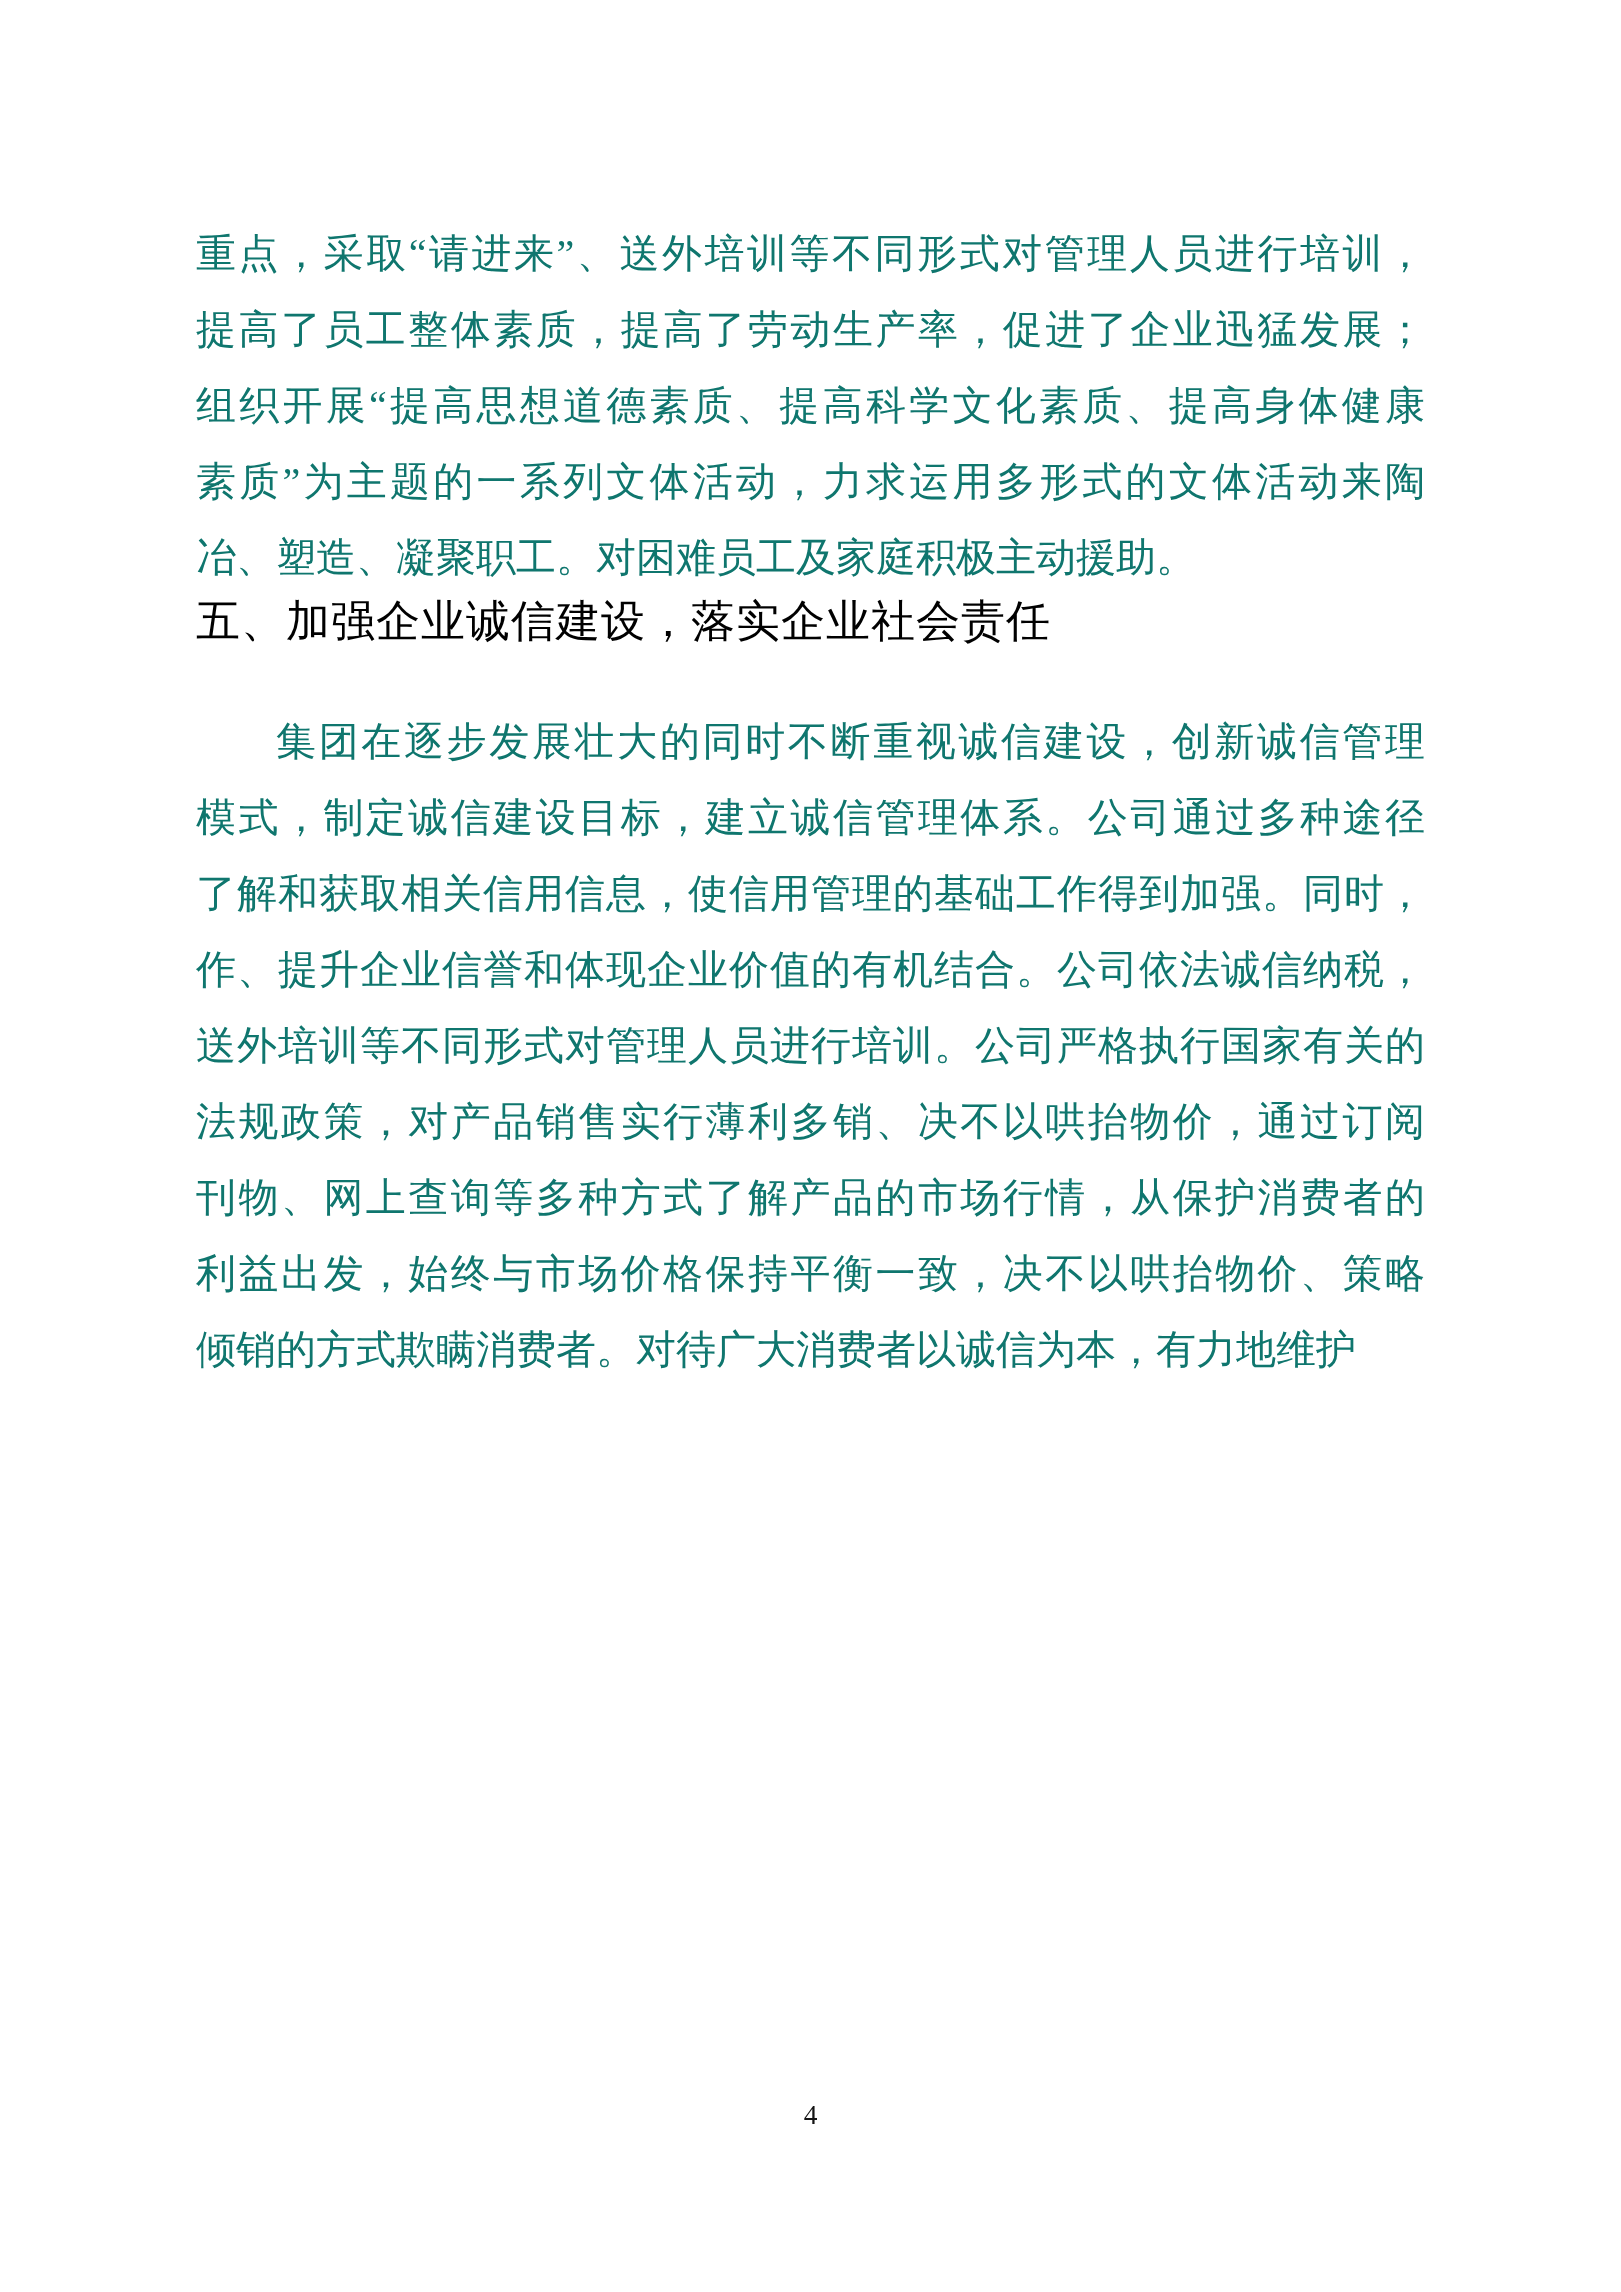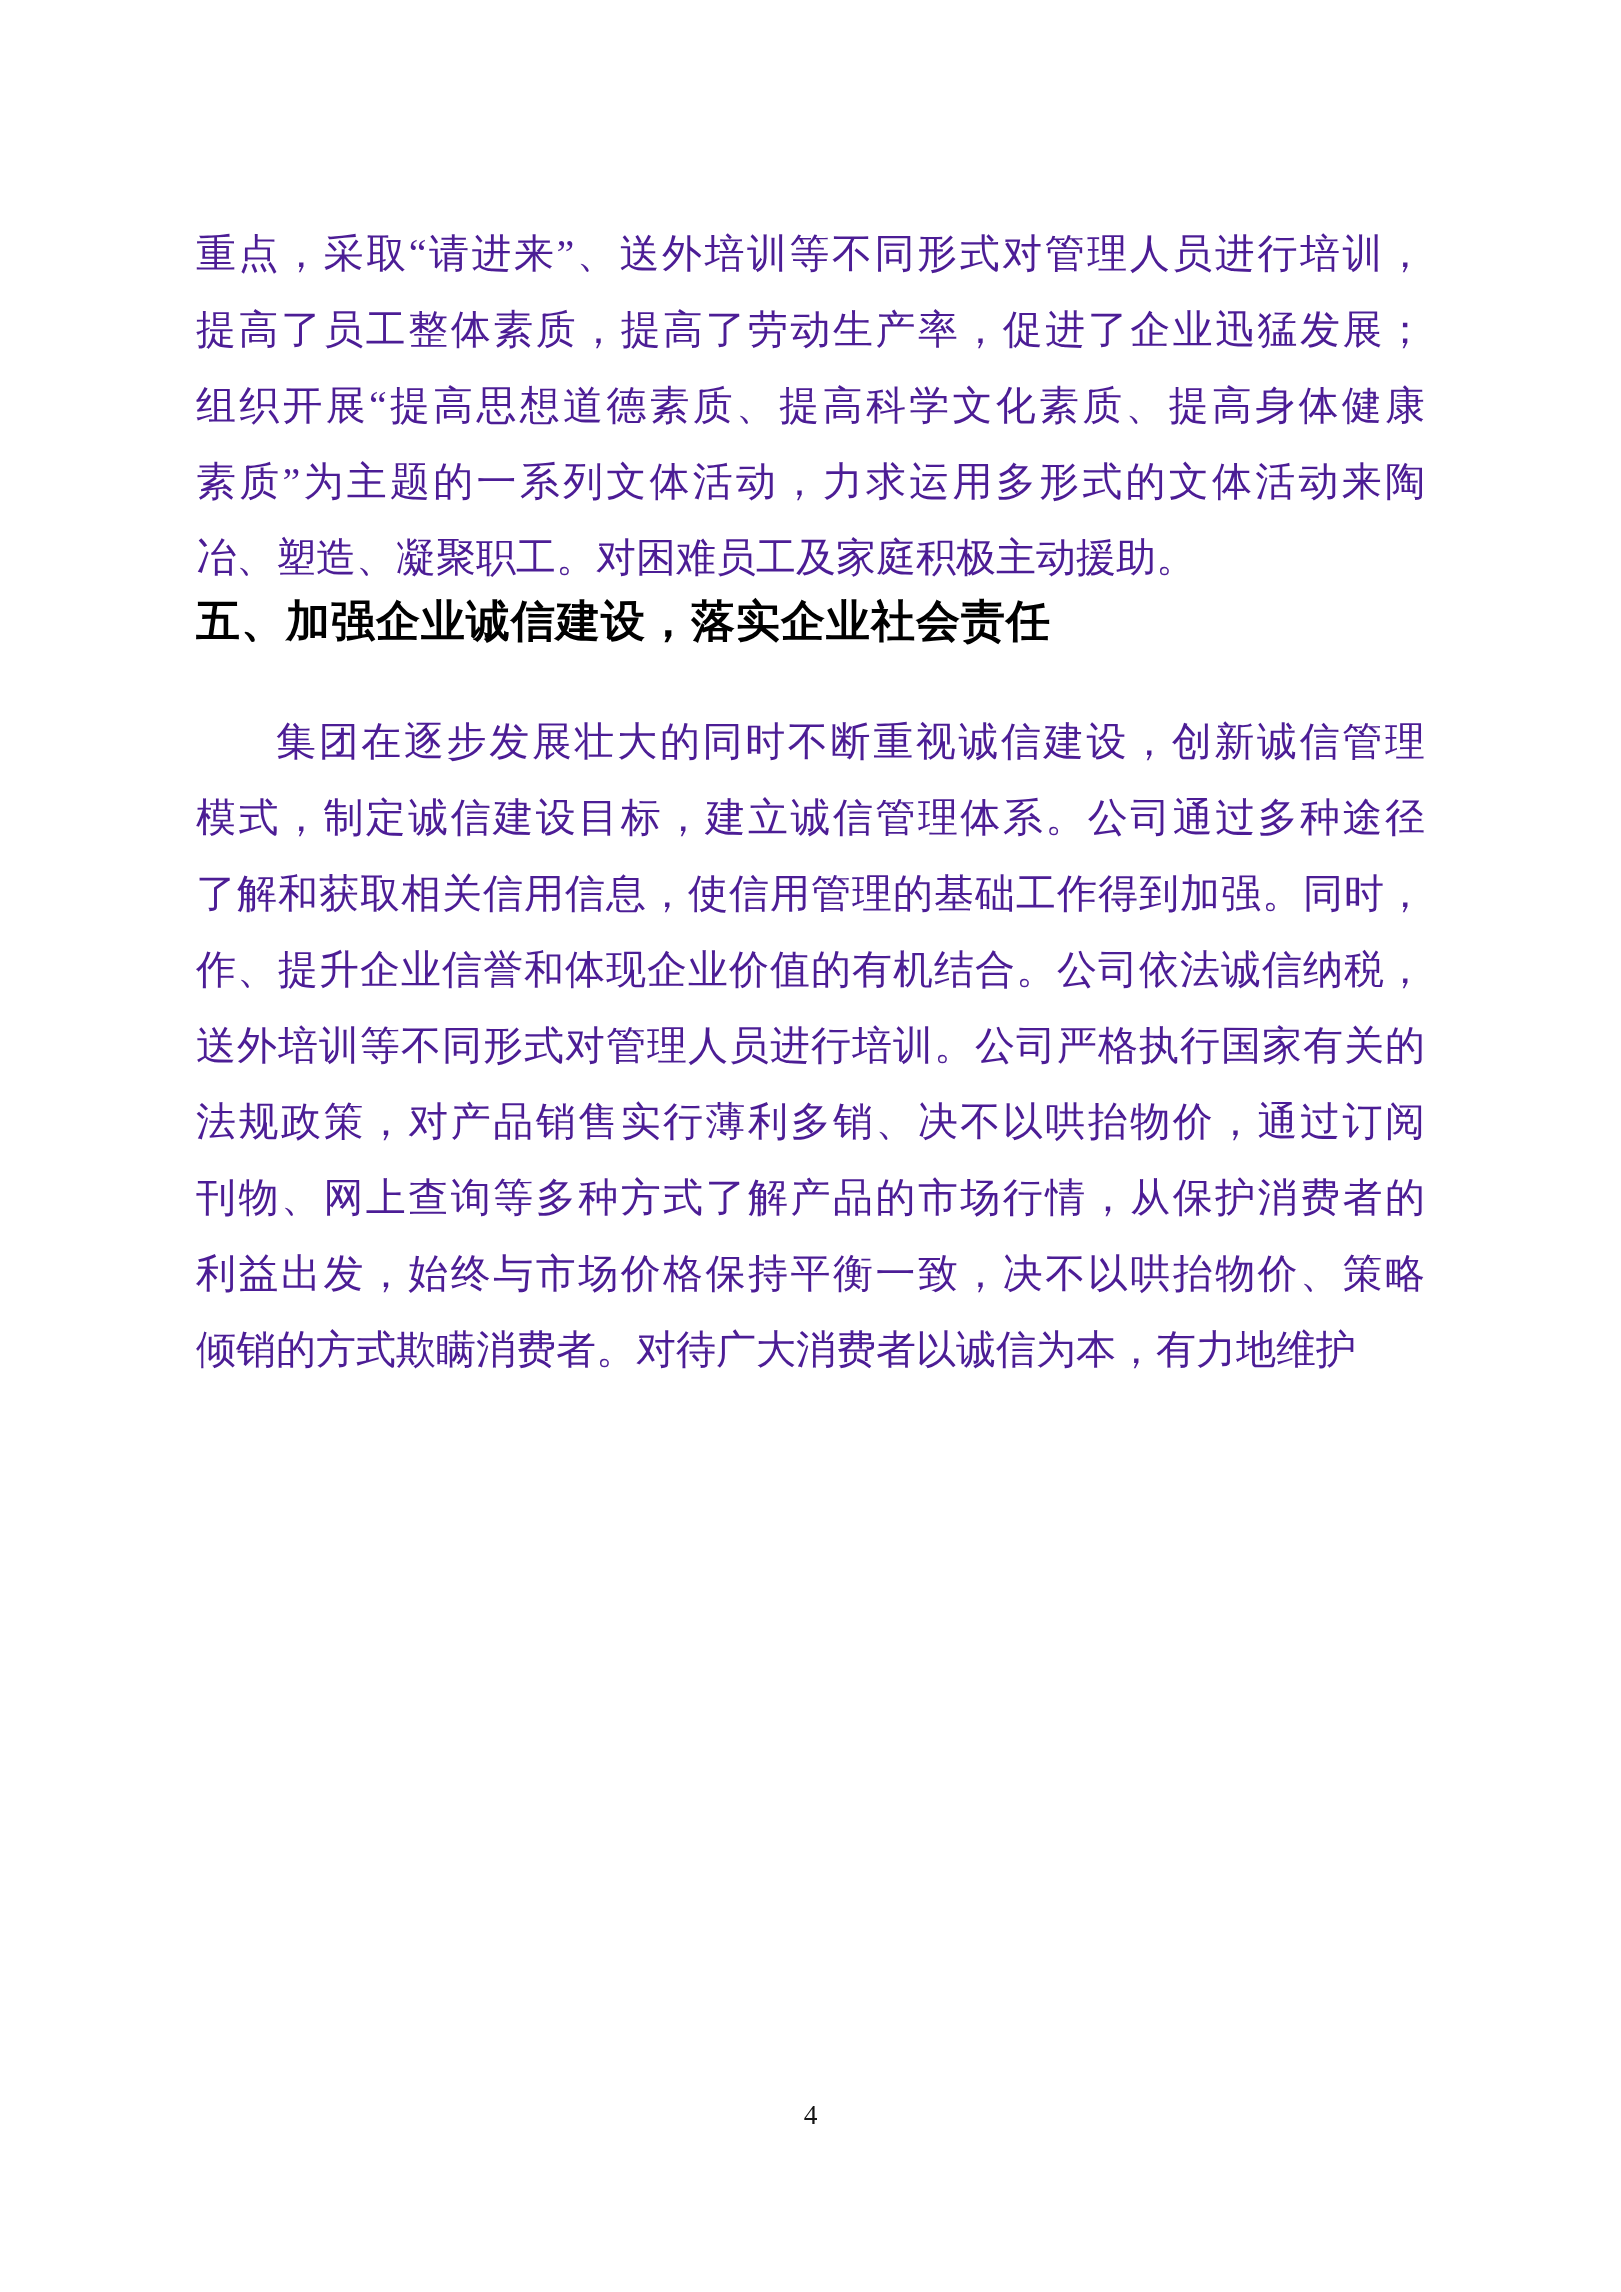--- a/index.html
+++ b/index.html
@@ -24,39 +24,39 @@
     position: absolute;
     left: 196px;
     width: 1229px;
   }
   .para .line {
     font-size: 40px;
     line-height: 76px;
     text-align: justify;
     text-align-last: justify;
     white-space: nowrap;
-    color: #4c1d95;
+    color: #0f766e;
     font-family: "Liberation Serif", serif;
   }
   
   .para div.line:last-of-type {
     text-align-last: left;
     white-space: normal;
   }
   
   .para.indent-first div.line:first-of-type {
     text-indent: 80px;
   }
   .heading {
     position: absolute;
     left: 196px;
     width: 1229px;
     top: 584px;
     font-family: "Liberation Sans", sans-serif;
-    font-weight: 700;
+    font-weight: 400;
     font-size: 44px;
     line-height: 73px;
     color: #000000;
     letter-spacing: 1px;
     white-space: nowrap;
   }
   .para-top { top: 216px; }
   .para-main { top: 704px; }
   .page-footer {
     position: absolute;

